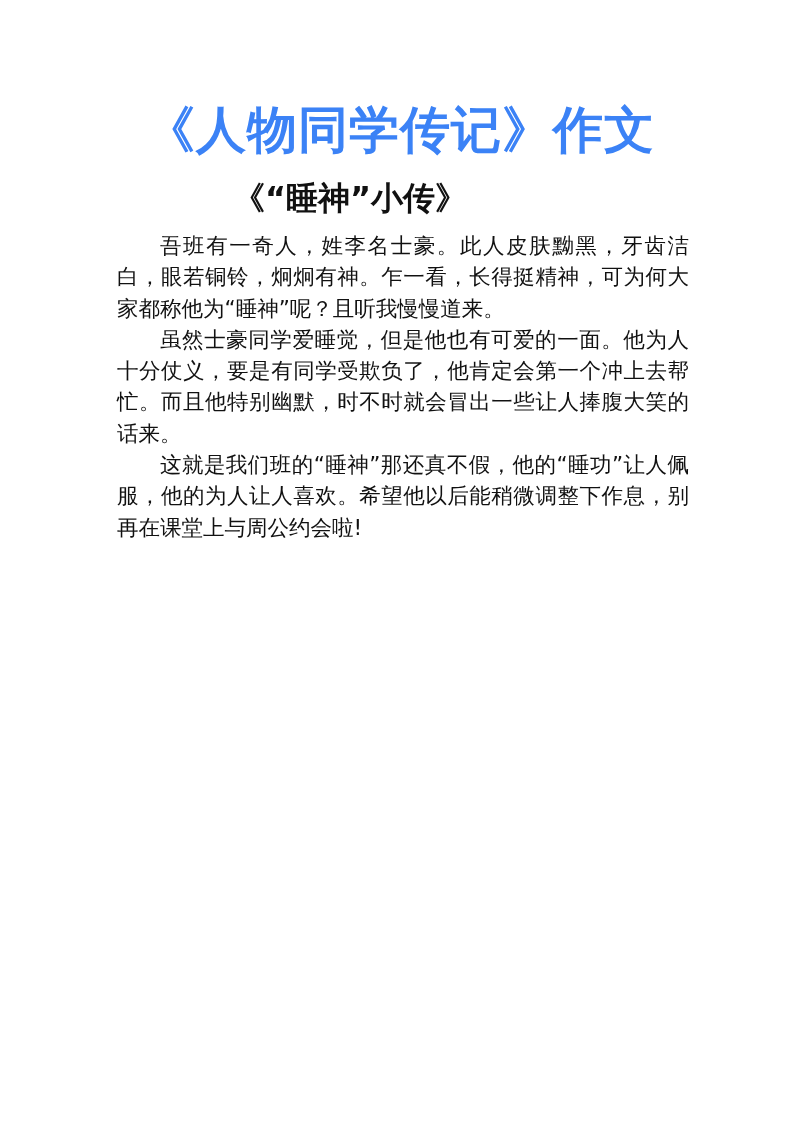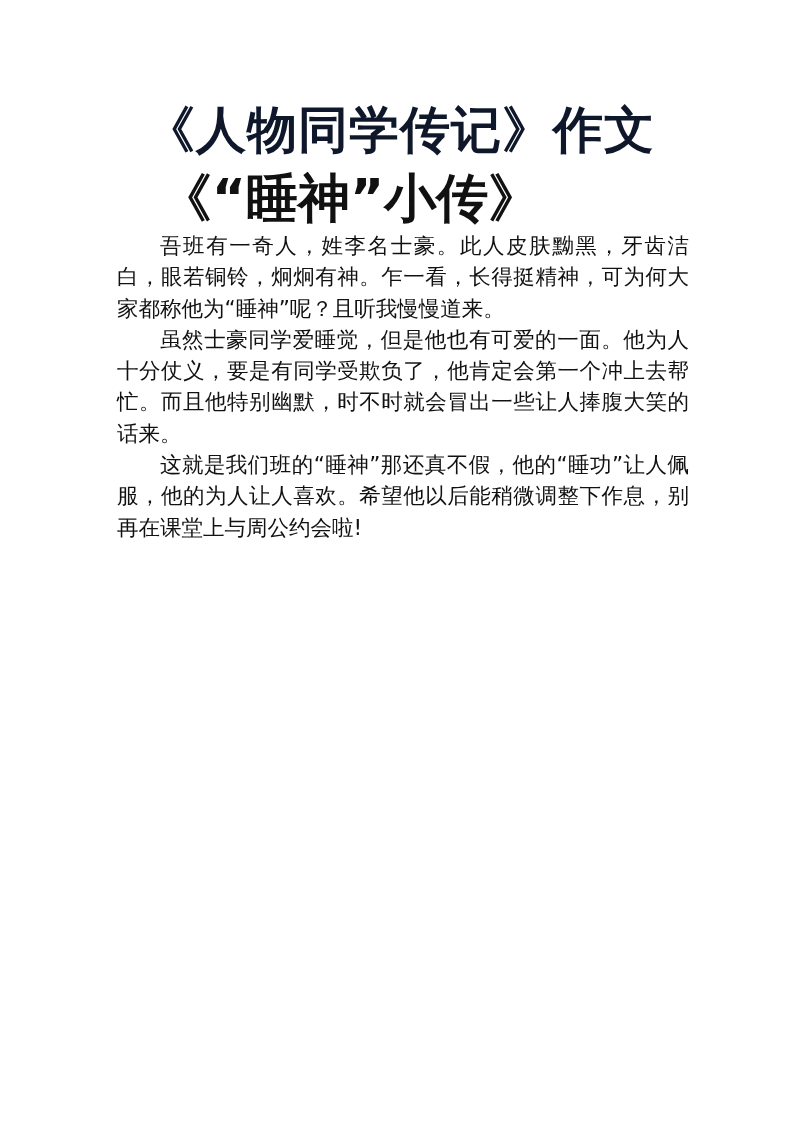--- a/index.html
+++ b/index.html
@@ -7,32 +7,32 @@
     width: 800px; height: 1131px; background: #ffffff; position: relative; overflow: hidden;
     font-family: "DejaVu Sans", "Liberation Sans", sans-serif; color: #111111;
   }
   .page { position: absolute; left: 0; top: 0; width: 800px; height: 1131px; }
   .title {
     position: absolute; left: 0; top: 100px; width: 800px; text-align: center;
     font-size: 50px; font-weight: bold; line-height: 60px; letter-spacing: 1px;
   }
   .subtitle {
     position: absolute; left: 150px; top: 170px; width: 400px; text-align: center;
-    font-size: 52px; font-weight: bold; line-height: 56px;
+    font-size: 32px; font-weight: bold; line-height: 56px;
   }
   .body {
     position: absolute; left: 117px; top: 230px; width: 572px;
     font-size: 21.5px; font-weight: normal; line-height: 31.3px; text-align: justify;
   }
   .body p { margin: 0; text-indent: 2em; }
 </style>
 </head>
 <body>
 
 <div class="page">
-  <div class="title" style="color: #0f172a;">《人物同学传记》作文</div>
+  <div class="title" style="color: #3b82f6;">《人物同学传记》作文</div>
   <div class="subtitle" style="color: rgb(17, 17, 17);">《“睡神”小传》</div>
   <div class="body" style="color: rgb(17, 17, 17);">
     <p>吾班有一奇人，姓李名士豪。此人皮肤黝黑，牙齿洁白，眼若铜铃，炯炯有神。乍一看，长得挺精神，可为何大家都称他为“睡神”呢？且听我慢慢道来。</p>
     <p>虽然士豪同学爱睡觉，但是他也有可爱的一面。他为人十分仗义，要是有同学受欺负了，他肯定会第一个冲上去帮忙。而且他特别幽默，时不时就会冒出一些让人捧腹大笑的话来。</p>
     <p>这就是我们班的“睡神”那还真不假，他的“睡功”让人佩服，他的为人让人喜欢。希望他以后能稍微调整下作息，别再在课堂上与周公约会啦!</p>
   </div>
 </div>
 
 </body></html>

